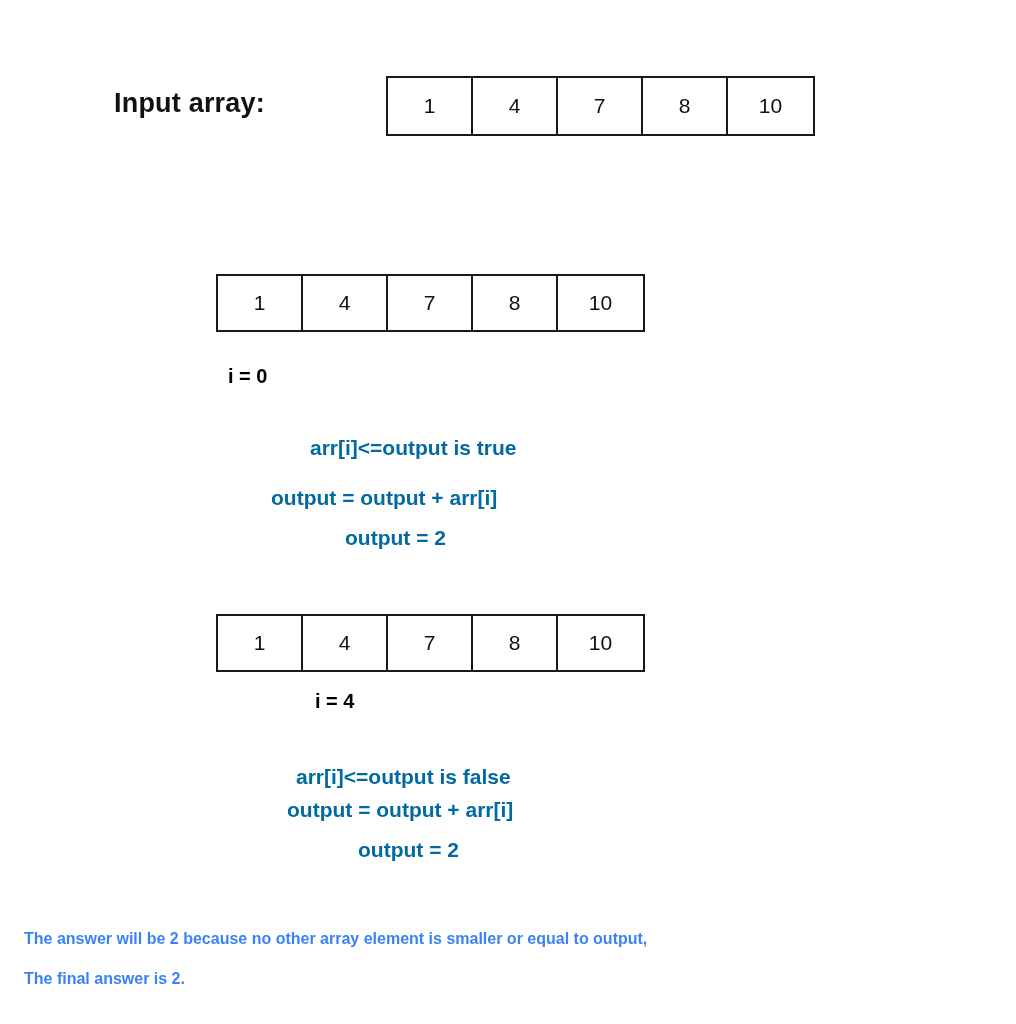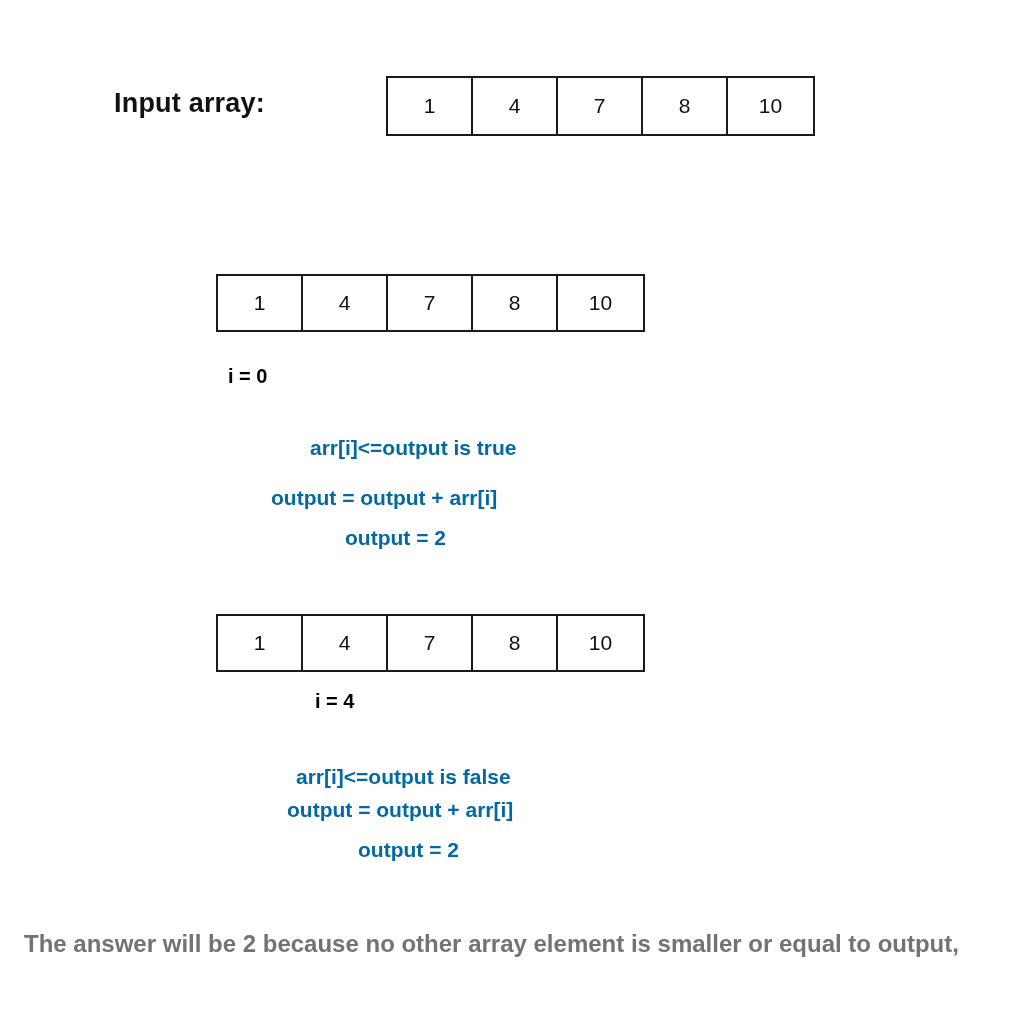--- a/index.html
+++ b/index.html
@@ -105,23 +105,23 @@
   #step1-condition { left: 310px; top: 436px; }
   #step1-assign    { left: 271px; top: 486px; }
   #step1-result    { left: 345px; top: 526px; }
 
   #step2-condition { left: 296px; top: 746px; margin-top: 19px; }
   #step2-assign    { left: 287px; top: 798px; }
   #step2-result    { left: 358px; top: 838px; }
 
   .conclusion {
     left: 24px;
-    font-size: 24px;
+    font-size: 16px;
     font-weight: bold;
-    color: #737373;
+    color: #3b82f6;
     white-space: nowrap;
   }
   #conclusion-line-1 { top: 930px; }
   #conclusion-line-2 { top: 970px; }
 </style>
 </head>
 <body>
 
 <div class="canvas">
 
@@ -163,14 +163,15 @@
   <div class="abs index-label" id="step2-index-label">i = 4</div>
 
   <div class="abs note" id="step2-condition">arr[i]&lt;=output is false</div>
 
   <div class="abs note" id="step2-assign">output = output + arr[i]</div>
 
   <div class="abs note" id="step2-result">output = 2</div>
 
   <div class="abs conclusion" id="conclusion-line-1">The answer will be 2 because no other array element is smaller or equal to output,</div>
 
+  <div class="abs conclusion" id="conclusion-line-2">The final answer is 2.</div>
 
 </div>
 
 </body></html>

